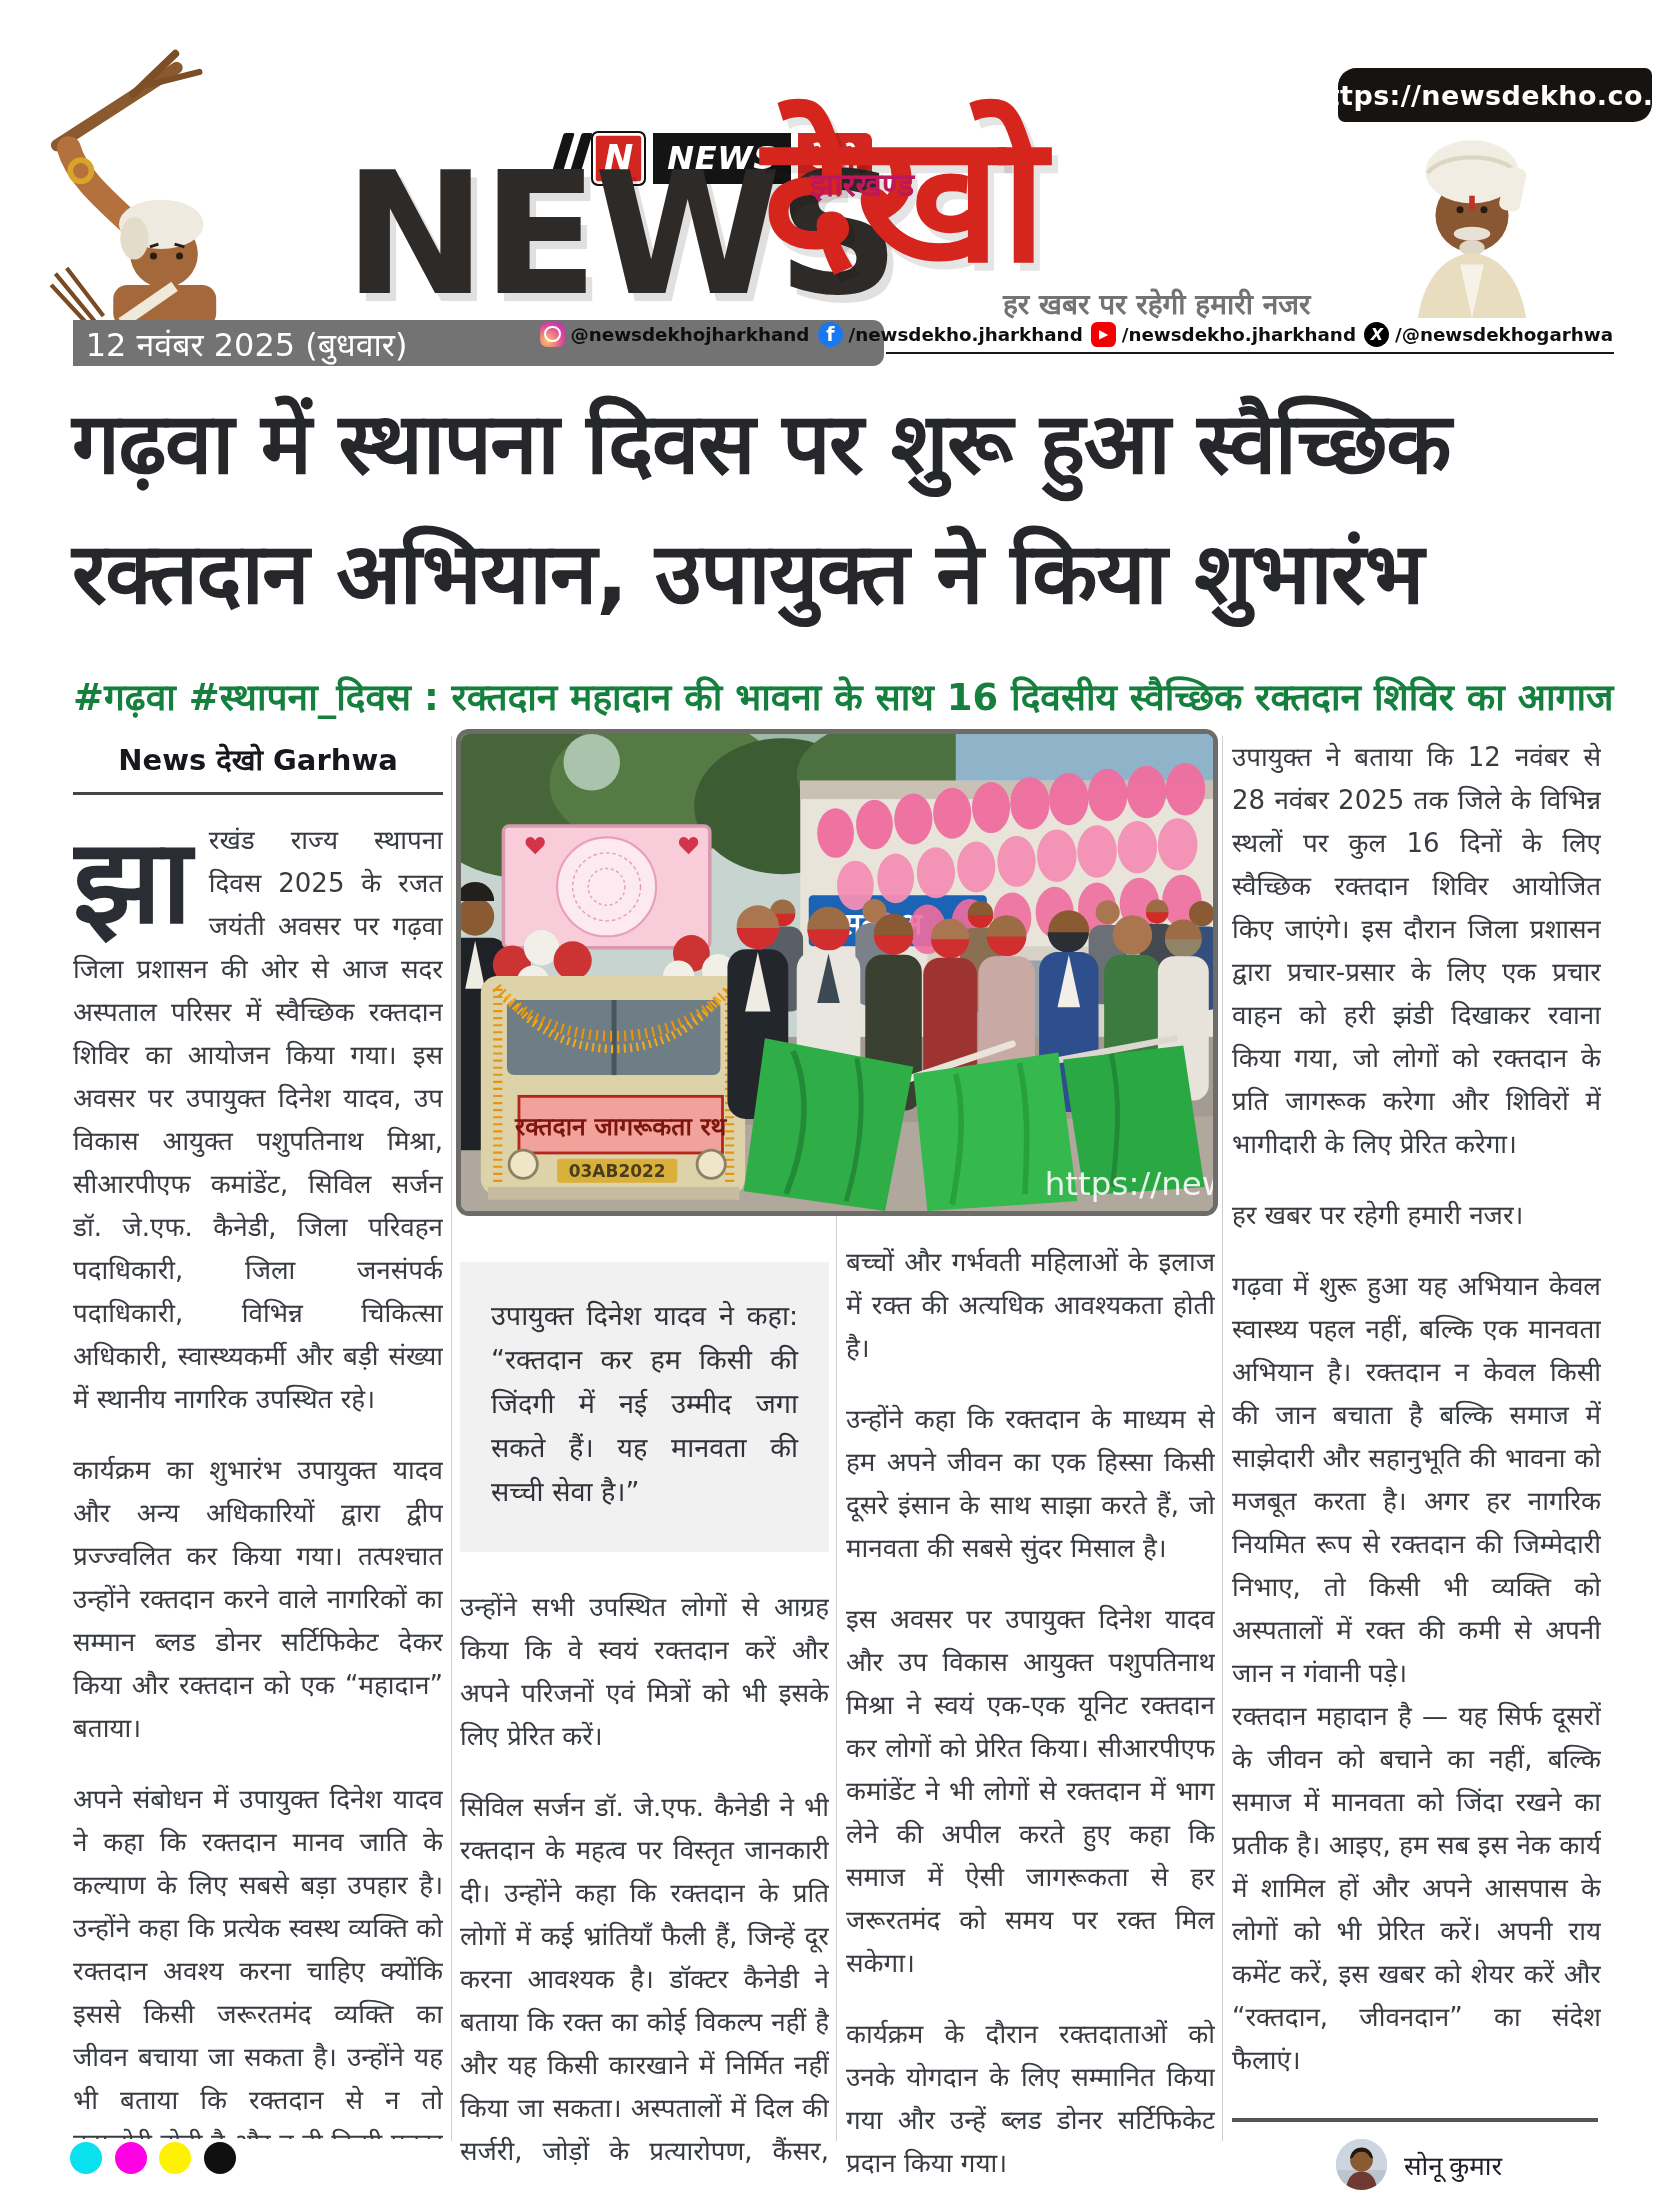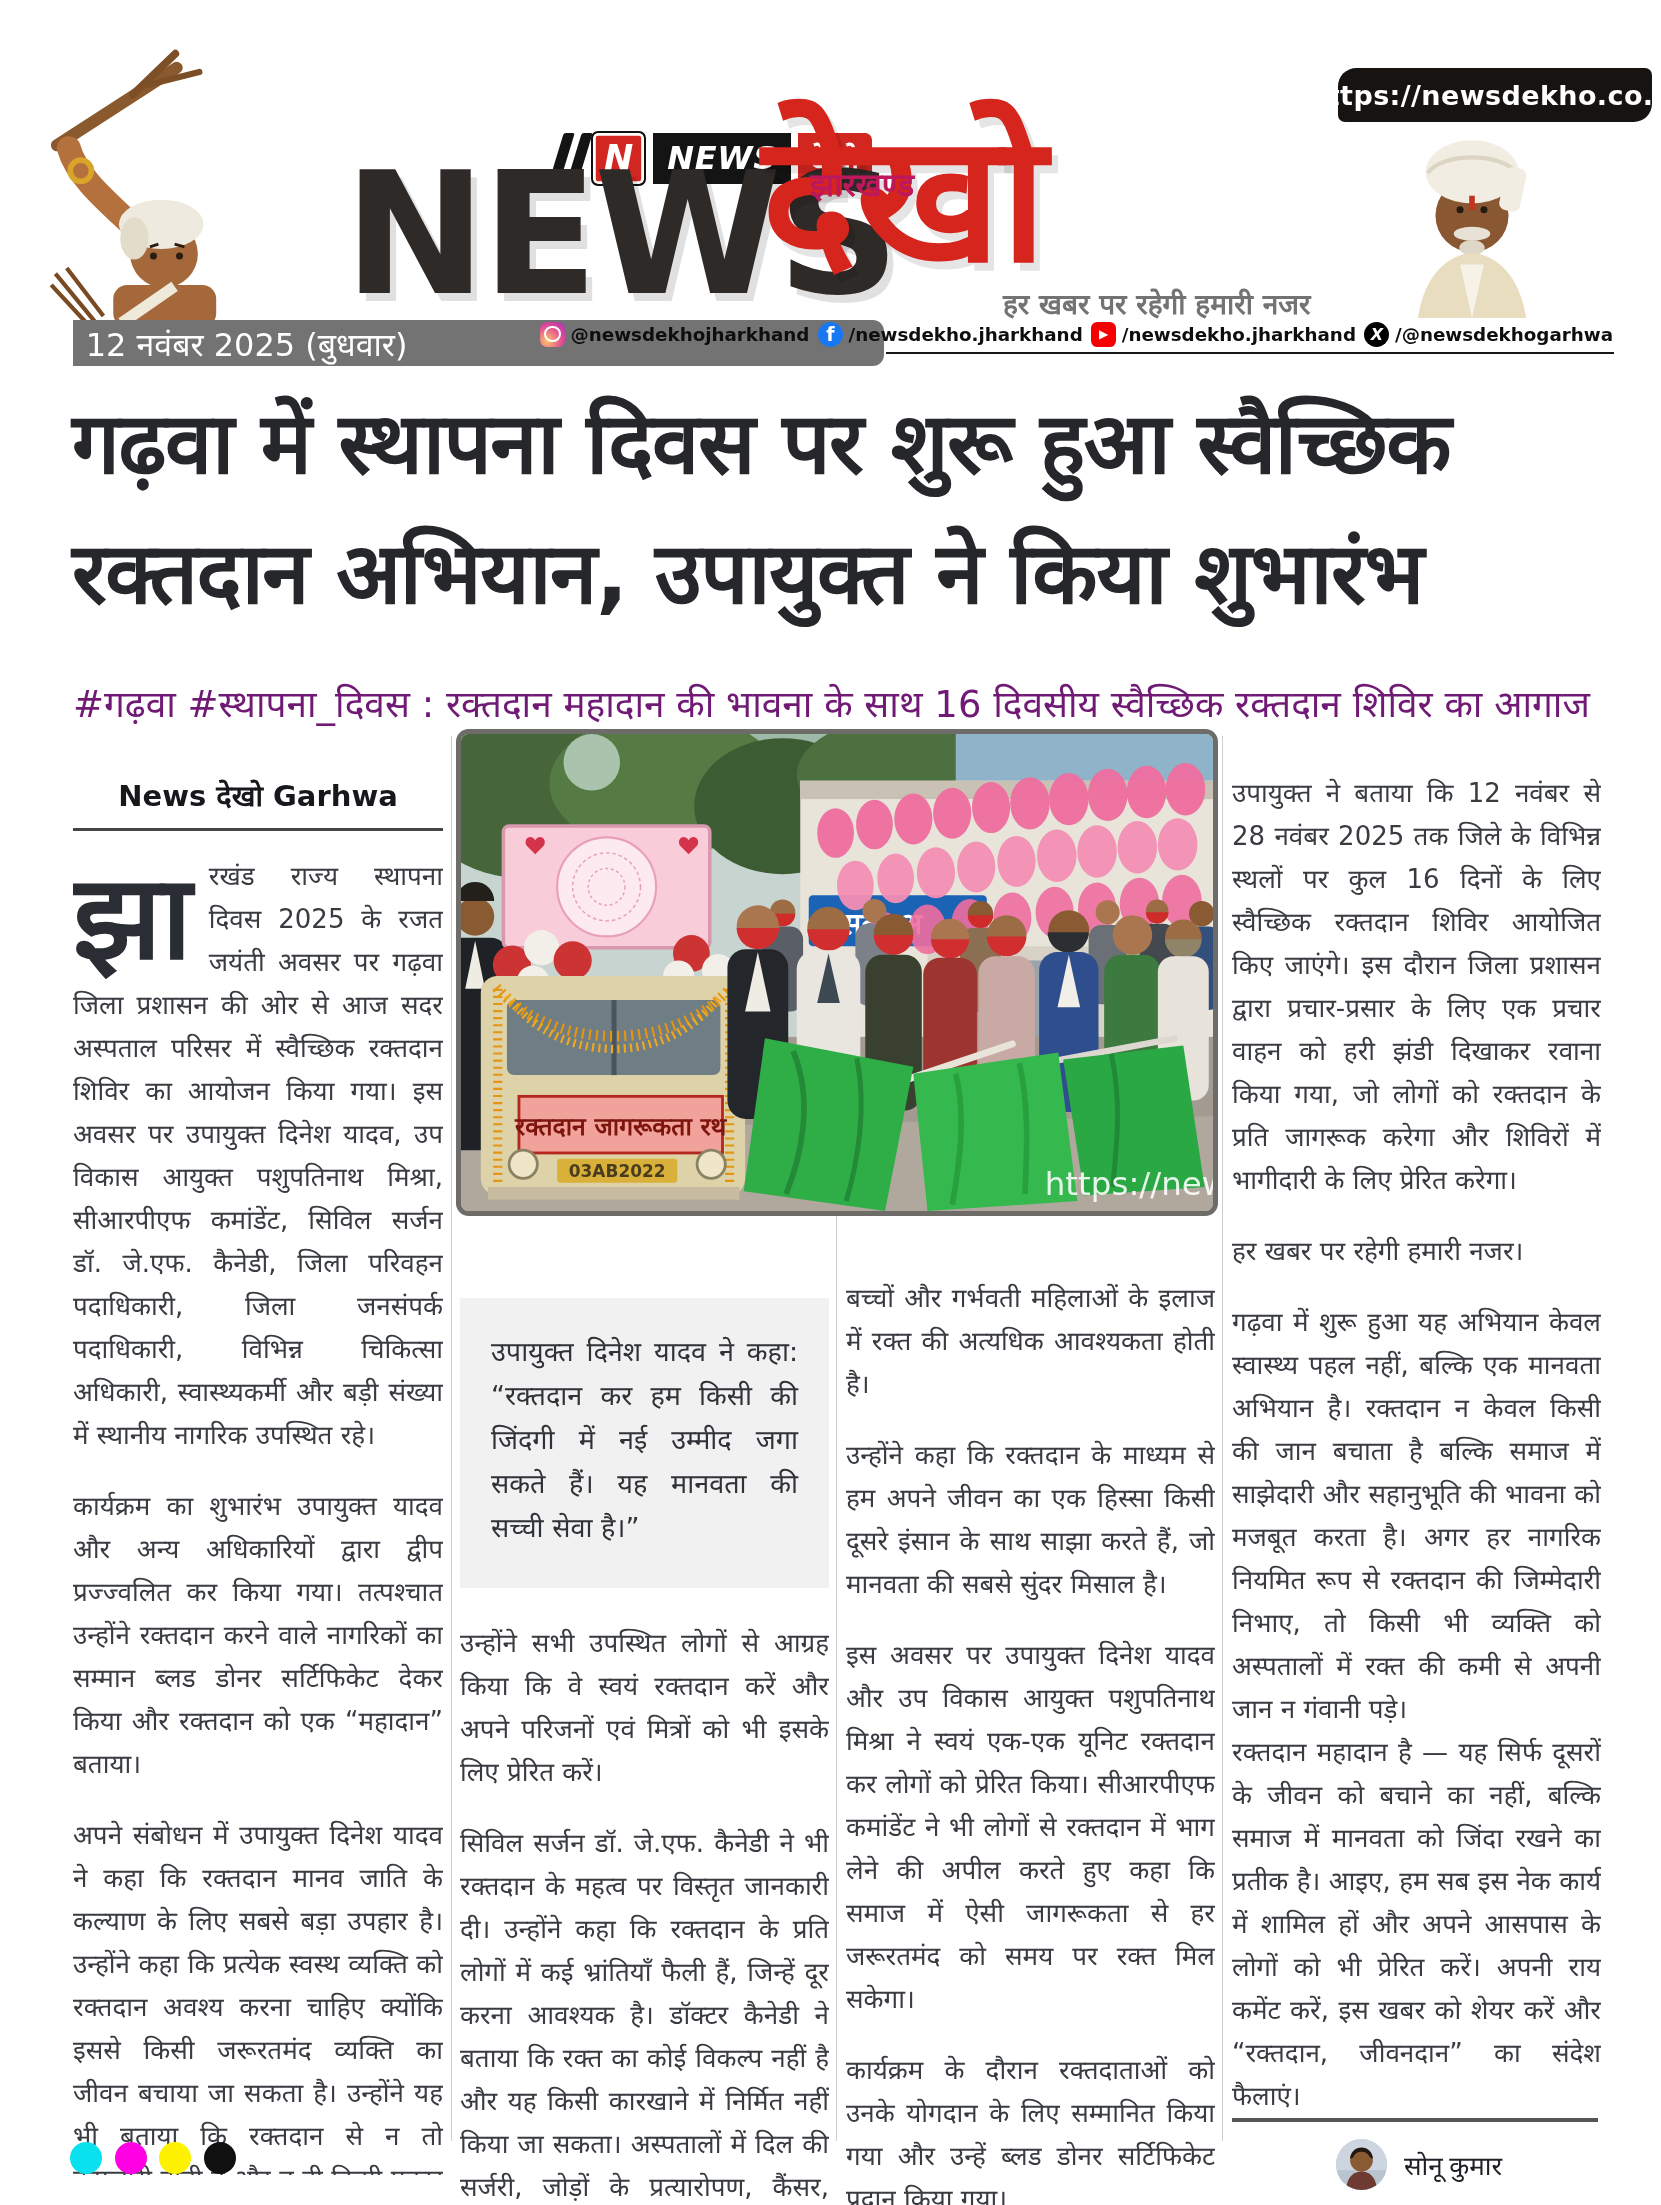--- a/index.html
+++ b/index.html
@@ -36,23 +36,23 @@
   .sicon.ig{border-radius:7px;background:radial-gradient(circle at 30% 75%,#fdc468,#df4996 58%,#9b36b7);}
   .sicon.ig i{display:block;width:12.7px;height:12.7px;border:2.1px solid #fff;border-radius:50%;}
   .sicon.fb{border-radius:50%;background:#1877f2;font-size:19px;font-weight:900;}
   .sicon.yt{border-radius:6.3px;background:#f50000;font-size:12px;}
   .sicon.xx{border-radius:50%;background:#000;font-size:16px;font-weight:900;font-style:italic;}
   .social-rule{position:absolute;left:886px;top:352px;width:728px;height:2.1px;background:#17181c;}
   
   .headline{position:absolute;left:72px;top:379px;width:1542px;white-space:nowrap;
             font-weight:800;color:#25272b;font-size:85px;line-height:130px;letter-spacing:-1.4px;}
   .subheadline{position:absolute;left:73px;top:670px;width:1542px;white-space:nowrap;
-            font-weight:400;color:#701a75;font-size:37px;margin-top:7px;}
+            font-weight:700;color:#15803d;font-size:37px;}
   
-  .col{position:absolute;overflow:hidden;margin-top:36px;}
+  .col{position:absolute;overflow:hidden;}
   .col p{font-size:26px;line-height:43px;text-align:justify;margin:0 0 28px;color:#383b40;}
   .col-1{left:73px;top:736px;width:370px;height:1403px;}
   .col-2{left:460px;top:1262px;width:369px;height:913px;}
   .col-3{left:846px;top:1241px;width:369px;height:934px;}
   .col-4{left:1232px;top:736px;width:369px;height:1373px;}
   .kicker{font-size:29px;font-weight:700;text-align:center;color:#16181c;margin:2.8px 0 0;}
   .kicker-rule{height:2.8px;background:#454545;margin:14px 0 24px;}
   .dropcap{float:left;font-size:117px;line-height:104px;font-weight:700;color:#2a2d33;margin:11.3px 17px 0 0;}
   .quote-block{background:#f1f1f1;padding:32px 31px 38px;margin:0 0 34px;font-size:27px;
                line-height:44px;text-align:justify;color:#2f3237;}

